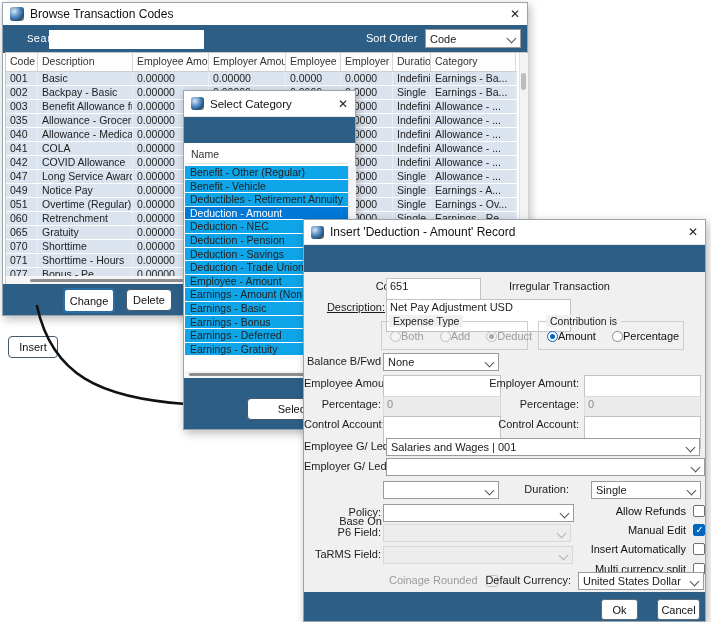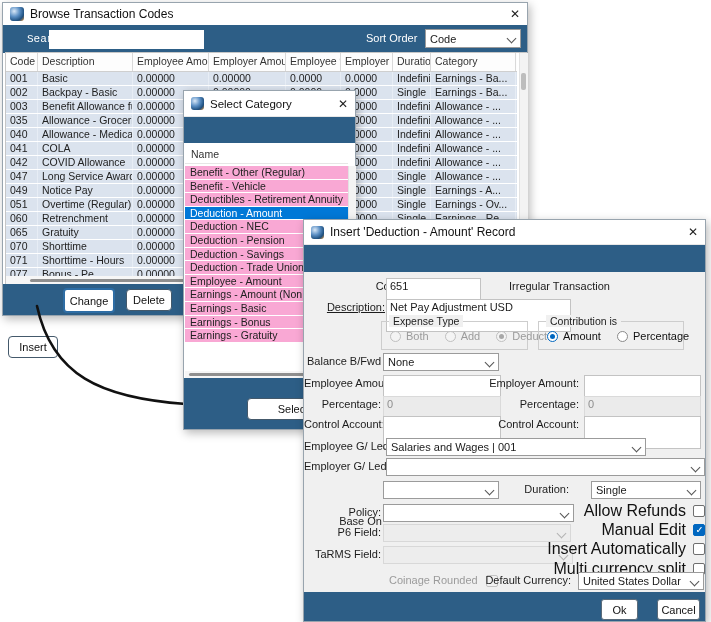--- a/index.html
+++ b/index.html
@@ -47,49 +47,49 @@
 
   
   #annot{position:absolute;left:0;top:0;width:711px;height:622px;z-index:2;pointer-events:none;}
 
   
   #catdlg{left:183px;top:90px;width:173px;height:340px;z-index:3;}
   #catdlg .titlebar{height:25px;}
   #catdlg .tealband{position:absolute;left:0;top:26px;width:100%;height:26px;}
   #catname{position:absolute;left:1px;top:55px;width:163px;height:18px;padding:2px 0 0 6px;box-sizing:border-box;color:#333;font-size:10.5px;border-bottom:1px solid #e6e6e6;background:#fff;}
   #catlist{position:absolute;left:1px;top:75px;width:163px;height:204px;overflow:hidden;background:#fff;}
-  .citem{height:12.6px;border-bottom:1px solid #fff;background:#f9a8d4;font-size:10.5px;line-height:12.6px;padding-left:5px;white-space:nowrap;overflow:hidden;color:#222;}
+  .citem{height:12.6px;border-bottom:1px solid #fff;background:#0ea5e9;font-size:10.5px;line-height:12.6px;padding-left:5px;white-space:nowrap;overflow:hidden;color:#222;}
   .citem.selected{background:#0078d7;color:#fff;}
   #catvscroll{position:absolute;left:164px;top:75px;width:7px;height:204px;background:#f3f3f3;border-left:1px solid #e2e2e2;}
   #catvscroll .thumb{position:absolute;left:1px;top:100px;width:4px;height:28px;background:#bdbdbd;border-radius:2px;}
   #cathscroll{position:absolute;left:1px;top:280px;width:170px;height:8px;background:#f6f6f6;}
   #cathscroll .thumb{position:absolute;left:4px;top:2px;width:120px;height:3px;background:#8f8f8f;border-radius:2px;}
   #catfooter{position:absolute;left:0;bottom:0;width:100%;height:51px;}
   #btn-select{left:63px;top:307px;width:50px;padding-left:20px;}
 
   
   #insdlg{left:303px;top:219px;width:403px;height:403px;background:#f0f0f0;z-index:4;}
   #insdlg .titlebar{height:24px;background:#fff;}
   #insdlg .tealband{position:absolute;left:0;top:25px;width:100%;height:27px;}
   .lbl{position:absolute;text-align:right;height:17px;line-height:17px;font-size:11px;color:#1c1c1c;white-space:nowrap;}
   .lbl.dis{color:#9b9b9b;}
   .inp{position:absolute;background:#fff;border:1px solid #c3c3c3;height:33px;box-sizing:border-box;font-size:11px;line-height:15px;padding:0 3px;white-space:nowrap;overflow:hidden;}
   .inp.disabled{background:#ebebeb;border-color:#dadada;color:#8f8f8f;}
   .grp{position:absolute;border:1px solid #cdcdcd;box-sizing:border-box;}
   .grp .cap{position:absolute;top:-7px;left:7px;background:#f0f0f0;padding:0 4px;font-size:10.5px;color:#222;white-space:nowrap;}
   .grp .opts{position:absolute;left:8px;top:8px;display:flex;gap:16px;align-items:center;}
-  .radio{display:flex;align-items:center;gap:5px;font-size:11px;color:#111;}
+  .radio{display:flex;align-items:center;font-size:11px;color:#111;}
   .rdot{width:11px;height:11px;border-radius:50%;border:1px solid #8a8a8a;background:#fff;box-sizing:border-box;position:relative;flex:0 0 auto;}
   .radio.selected .rdot{border-color:#0067c0;}
   .radio.selected .rdot::after{content:"";position:absolute;inset:2px;border-radius:50%;background:#0067c0;}
   .grp.disabled .radio{color:#9b9b9b;}
   .grp.disabled .rdot{border-color:#c0c0c0;background:#f4f4f4;}
   .grp.disabled .radio.selected .rdot::after{background:#a8a8a8;}
   #cbcol{position:absolute;left:233px;top:281px;width:168px;display:flex;flex-direction:column;}
-  .cbrow{display:flex;align-items:center;justify-content:flex-end;gap:7px;height:19.3px;font-size:16px;color:#111;}
+  .cbrow{display:flex;align-items:center;justify-content:flex-end;gap:7px;height:19.3px;font-size:11px;color:#111;}
   .cb{width:12px;height:12px;border:1px solid #6f6f6f;border-radius:2px;background:#fff;box-sizing:border-box;position:relative;flex:0 0 auto;}
   .cbrow.checked .cb{background:#0067c0;border-color:#0067c0;}
   .cbrow.checked .cb::after{content:"✓";position:absolute;left:1.5px;top:-1px;color:#fff;font-size:9.5px;}
   .cb.disabled{border-color:#c4c4c4;background:#f2f2f2;}
   #coinrow{position:absolute;left:85px;top:352px;display:flex;align-items:center;gap:8px;}
   #insfooter{position:absolute;left:0;bottom:0;width:100%;height:29px;}
   .fbtn{position:absolute;background:#fff;border:1px solid #5a6b7a;border-radius:3px;height:19px;display:flex;align-items:center;justify-content:center;font-size:11px;color:#111;}
   #btn-ok{left:297px;top:379px;width:35px;}
   #btn-cancel{left:353px;top:379px;width:41px;}
 </style>
@@ -326,20 +326,21 @@
         <div class="citem">Deductibles - Retirement Annuity</div>
         <div class="citem selected">Deduction - Amount</div>
         <div class="citem">Deduction - NEC</div>
         <div class="citem">Deduction - Pension</div>
         <div class="citem">Deduction - Savings</div>
         <div class="citem">Deduction - Trade Union</div>
         <div class="citem">Employee - Amount</div>
         <div class="citem">Earnings - Amount (Non Taxable)</div>
         <div class="citem">Earnings - Basic</div>
         <div class="citem">Earnings - Bonus</div>
+        <div class="citem">Earnings - Deferred</div>
         <div class="citem">Earnings - Gratuity</div>
       </div>
     <div id="catvscroll">
         <div class="thumb"></div>
       </div>
     <div id="cathscroll">
         <div class="thumb"></div>
       </div>
     <div id="catfooter" class="teal"></div>
     <div class="btn" id="btn-select">Select</div>
@@ -412,21 +413,21 @@
     <div class="inp disabled" style="left:79px;top:176px;width:118px;">0</div>
     <div class="lbl" style="left:135px;top:176px;width:140px;">Percentage:</div>
     <div class="inp disabled" style="left:280px;top:176px;width:117px;">0</div>
 
     <div class="lbl" style="left:0;top:196px;width:77px;">Control Account:</div>
     <div class="inp" style="left:79px;top:196px;width:118px;"></div>
     <div class="lbl" style="left:135px;top:196px;width:140px;">Control Account:</div>
     <div class="inp" style="left:280px;top:196px;width:117px;"></div>
 
     <div class="lbl" style="left:0;top:218px;width:77px;">Employee G/ Ledger:</div>
-    <div class="combo" style="left:82px;top:218px;width:260px;">
+    <div class="combo" style="left:82px;top:218px;width:314px;">
       <span>Salaries and Wages | 001</span>
       <span class="chev"></span>
     </div>
     <div class="lbl" style="left:0;top:238px;width:77px;">Employer G/ Ledger:</div>
     <div class="combo" style="left:82px;top:238px;width:319px;">
       <span></span>
       <span class="chev"></span>
     </div>
 
     <div class="lbl" style="left:4px;top:261px;width:77px;margin-top:32px;">Base On:</div>

